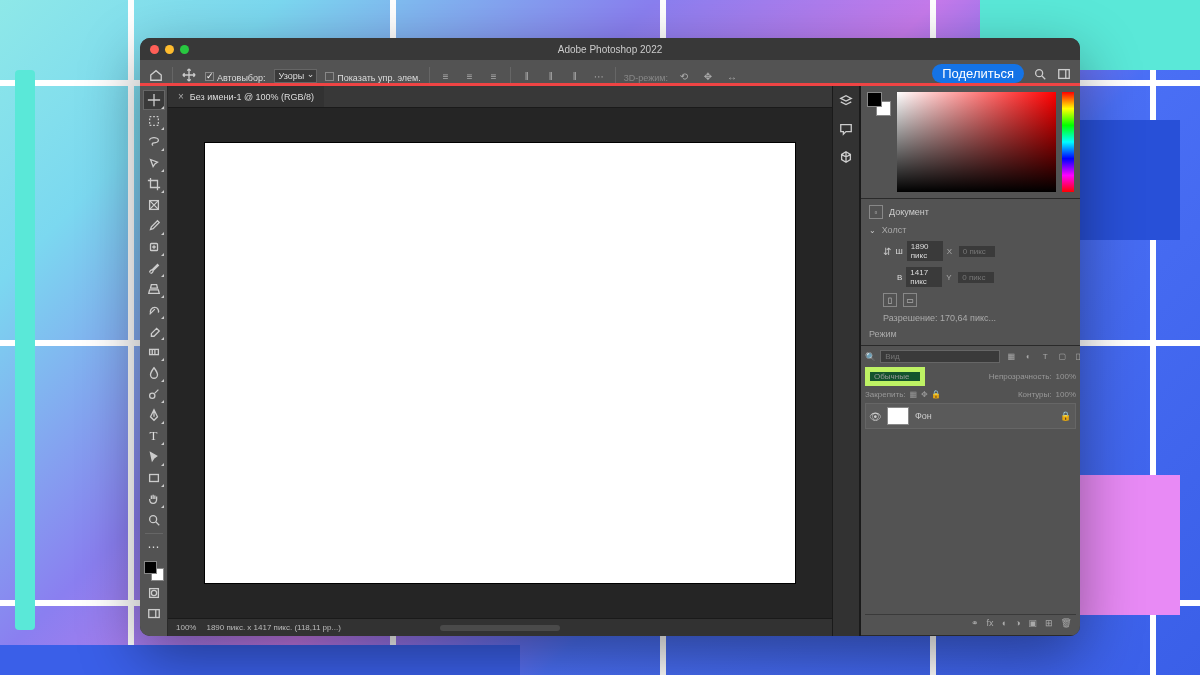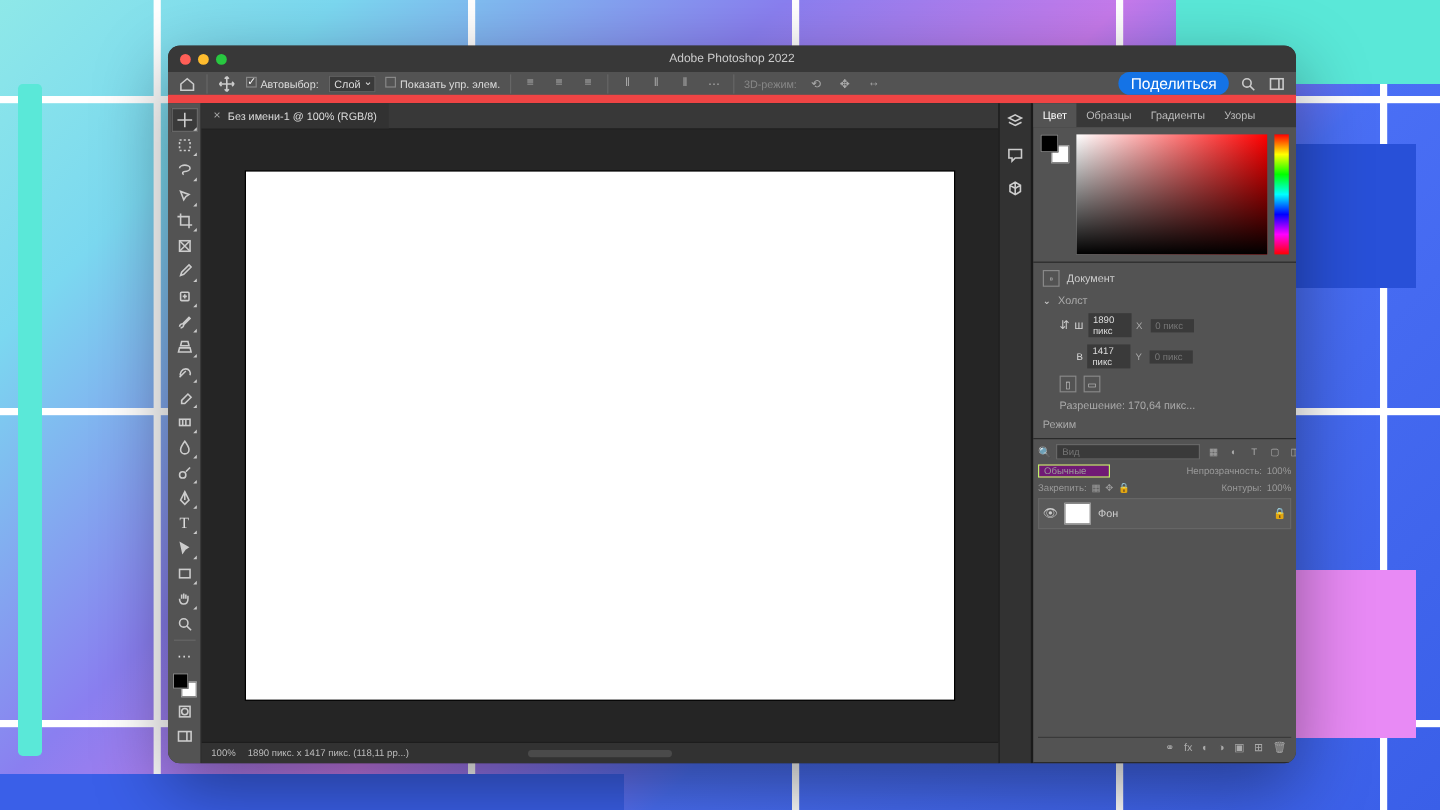--- a/index.html
+++ b/index.html
@@ -11,21 +11,21 @@
 .shape2{position:absolute;right:20px;top:120px;width:140px;height:120px;background:#2850d8}
 .shape3{position:absolute;right:20px;bottom:60px;width:160px;height:140px;background:#e88af5}
 .shape4{position:absolute;left:15px;top:70px;width:20px;height:560px;background:#5ae8d8;border-radius:4px}
 .shape5{position:absolute;left:0;bottom:0;width:520px;height:30px;background:#3a5fe8}
 .window{position:absolute;left:140px;top:38px;width:940px;height:598px;background:#323232;border-radius:10px;box-shadow:0 20px 60px rgba(0,0,0,.4);display:flex;flex-direction:column;overflow:hidden}
 .titlebar{height:22px;background:#383838;display:flex;align-items:center;padding:0 10px;font-size:10px;color:#ccc;position:relative}
 .dots{display:flex;gap:6px}
 .dot{width:9px;height:9px;border-radius:50%}
 .dot.r{background:#ff5f57}.dot.y{background:#febc2e}.dot.g{background:#28c840}
 .titlebar-title{position:absolute;left:50%;transform:translateX(-50%)}
-.optionsbar{height:26px;background:#535353;display:flex;align-items:center;padding:0 8px;gap:8px;font-size:9px;color:#ddd;border-bottom:7px solid #ef4444}
+.optionsbar{height:26px;background:#535353;display:flex;align-items:flex-end;padding:0 8px;gap:8px;font-size:9px;color:#ddd;border-bottom:3px solid #ef4444}
 .opt-icon{width:16px;height:16px;display:flex;align-items:center;justify-content:center;color:#ddd}
 .opt-check{width:9px;height:9px;border:1px solid #888;display:inline-block;margin-right:3px;position:relative}
 .opt-check.on::after{content:"✓";position:absolute;left:0;top:-2px;font-size:9px;color:#fff}
 .opt-select{background:#3a3a3a;border:1px solid #666;padding:1px 12px 1px 4px;font-size:9px;color:#ddd;position:relative}
 .opt-select::after{content:"⌄";position:absolute;right:2px;top:-1px}
 .opt-sep{width:1px;height:16px;background:#666}
 .opt-iconbtn{width:16px;height:14px;display:flex;align-items:center;justify-content:center;color:#aaa;font-size:10px}
 .opt-right{margin-left:auto;display:flex;align-items:center;gap:8px}
 .share-btn{background:#1473e6;color:#fff;border-radius:10px;padding:2px 10px;font-size:13px}
 .body{flex:1;display:flex;min-height:0}
@@ -65,21 +65,21 @@
 .dim-row{display:flex;align-items:center;gap:4px;margin-left:14px}
 .dim-label{font-size:8px;color:#ddd}
 .dim-input{background:#3a3a3a;border:none;padding:1px 4px;font-size:8px;color:#ddd;width:36px}
 .dim-axis{font-size:8px;color:#aaa;width:8px}
 .layers-body{padding:4px;font-size:9px;color:#ccc;display:flex;flex-direction:column;gap:4px;flex:1}
 .layer-search{display:flex;align-items:center;gap:4px}
 .layer-search input{flex:1;background:#3a3a3a;border:1px solid #666;padding:1px 4px;font-size:8px;color:#ccc}
 .layer-filter{display:flex;gap:3px}
 .layer-filter span{width:14px;height:12px;display:flex;align-items:center;justify-content:center;font-size:8px;color:#aaa}
 .layer-controls{display:flex;align-items:center;gap:4px;font-size:8px;color:#999}
-.layer-controls .sel{background:#701a75;border:1px solid #bef264;padding:0 4px;width:60px}
+.layer-controls .sel{background:#14532d;border:5px solid #bef264;padding:0 4px;width:60px}
 .layer-row{display:flex;align-items:center;gap:6px;background:#5a5a5a;padding:3px;border:1px solid #666}
 .layer-eye{width:12px;font-size:10px}
 .layer-thumb{width:22px;height:18px;background:#fff;border:1px solid #888}
 .layer-lock{margin-left:auto;font-size:9px;color:#aaa}
 .layers-footer{margin-top:auto;display:flex;justify-content:flex-end;gap:8px;padding:3px 4px;font-size:9px;color:#aaa;border-top:1px solid #3a3a3a}
 svg{width:14px;height:14px;stroke:#ccc;fill:none;stroke-width:1.5}
 </style>
 </head>
 <body>
 
@@ -115,21 +115,21 @@
           <path d="M2 8l6-5 6 5v6H2z"></path>
         </svg>
       </div>
     <div class="opt-sep"></div>
     <div class="opt-icon">
         <svg viewBox="0 0 16 16">
           <path d="M8 1v14M1 8h14M8 1l-2 2M8 1l2 2M8 15l-2-2M8 15l2-2M1 8l2-2M1 8l2 2M15 8l-2-2M15 8l-2 2"></path>
         </svg>
       </div>
     <span><span class="opt-check on"></span><span>Автовыбор:</span></span>
-    <span class="opt-select">Слой</span>
+    <span class="opt-select">Узоры</span>
     <span><span class="opt-check"></span><span>Показать упр. элем.</span></span>
     <div class="opt-sep"></div>
     <div class="opt-iconbtn">≡</div>
     <div class="opt-iconbtn">≡</div>
     <div class="opt-iconbtn">≡</div>
     <div class="opt-sep"></div>
     <div class="opt-iconbtn">‖</div>
     <div class="opt-iconbtn">‖</div>
     <div class="opt-iconbtn">‖</div>
     <div class="opt-iconbtn">⋯</div>
@@ -331,26 +331,20 @@
         </div>
       <div class="dockicon">
           <svg viewBox="0 0 16 16">
             <path d="M8 2l5 3v6l-5 3-5-3V5zM8 2v12M3 5l5 3 5-3"></path>
           </svg>
         </div>
     </div>
 
     <div class="panels">
       <div class="panel">
-        <div class="panel-tabs">
-          <div class="panel-tab active">Цвет</div>
-          <div class="panel-tab">Образцы</div>
-          <div class="panel-tab">Градиенты</div>
-          <div class="panel-tab">Узоры</div>
-        </div>
         <div class="color-body">
           <div class="color-sw">
               <div class="bg"></div>
               <div class="fg"></div>
             </div>
           <div class="color-field"></div>
           <div class="hue"></div>
         </div>
       </div>
 

